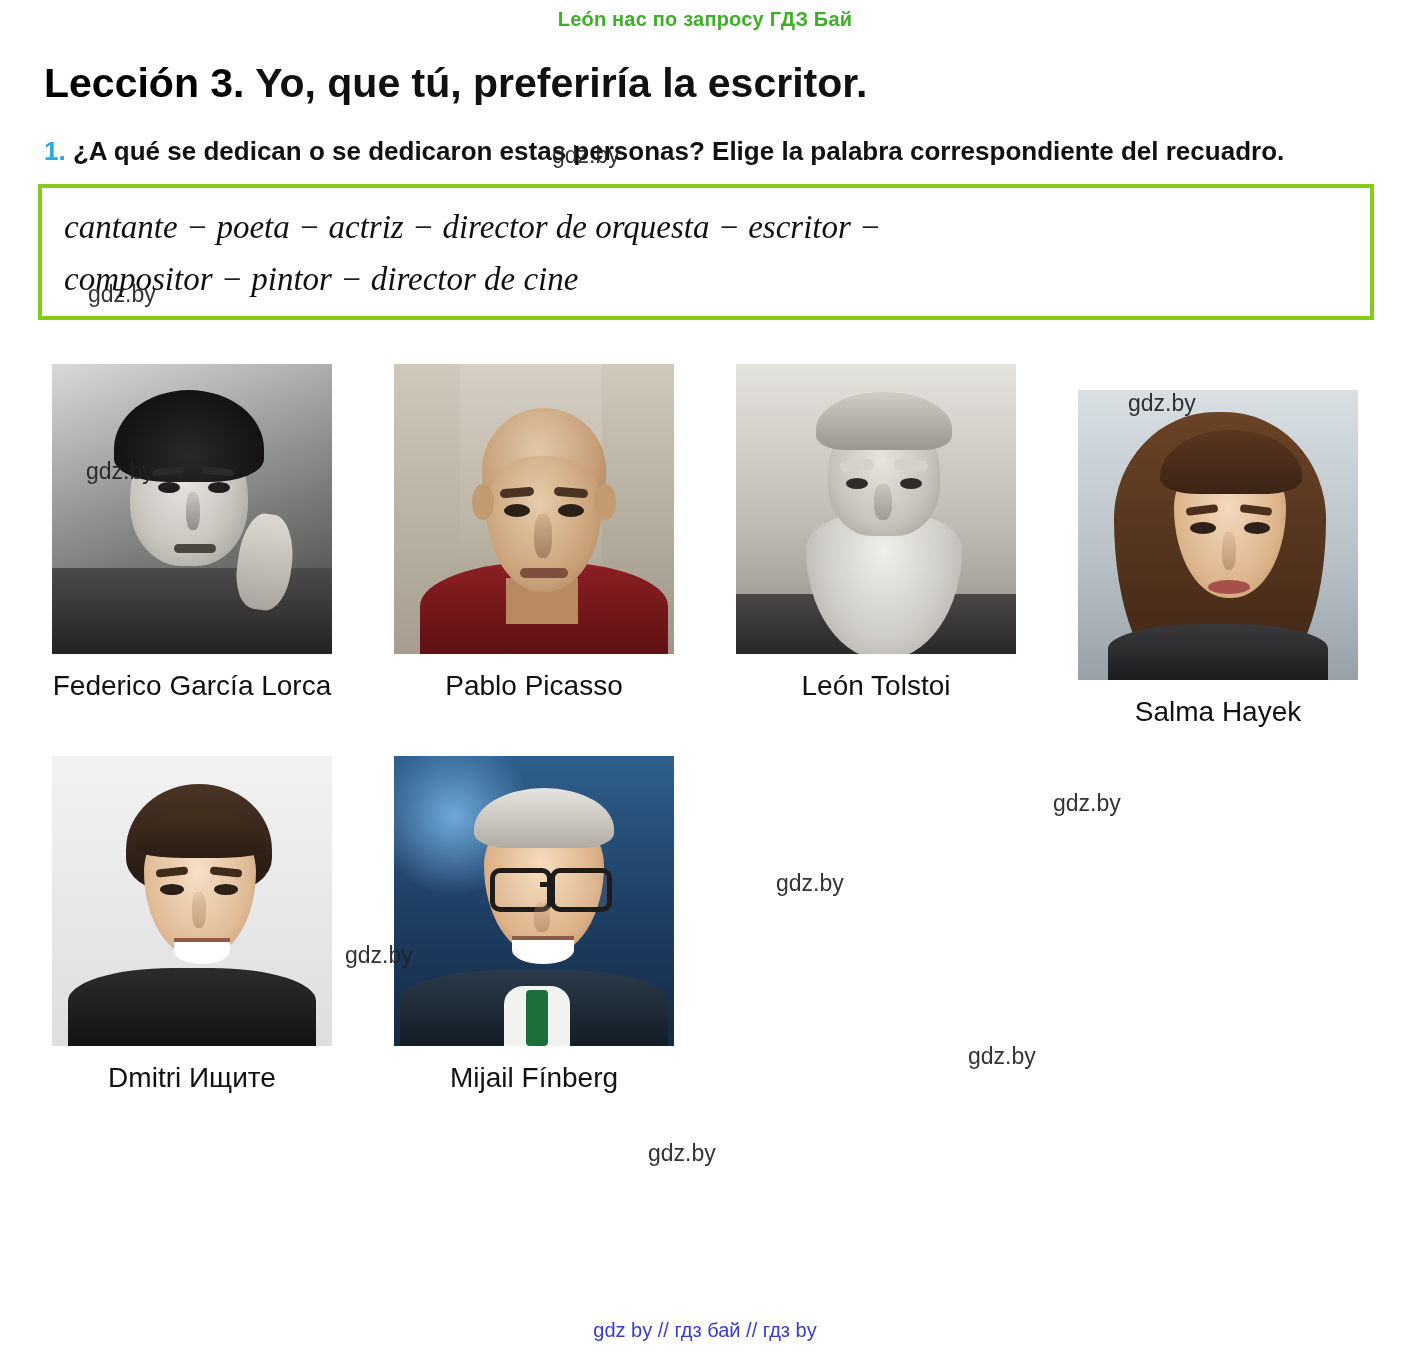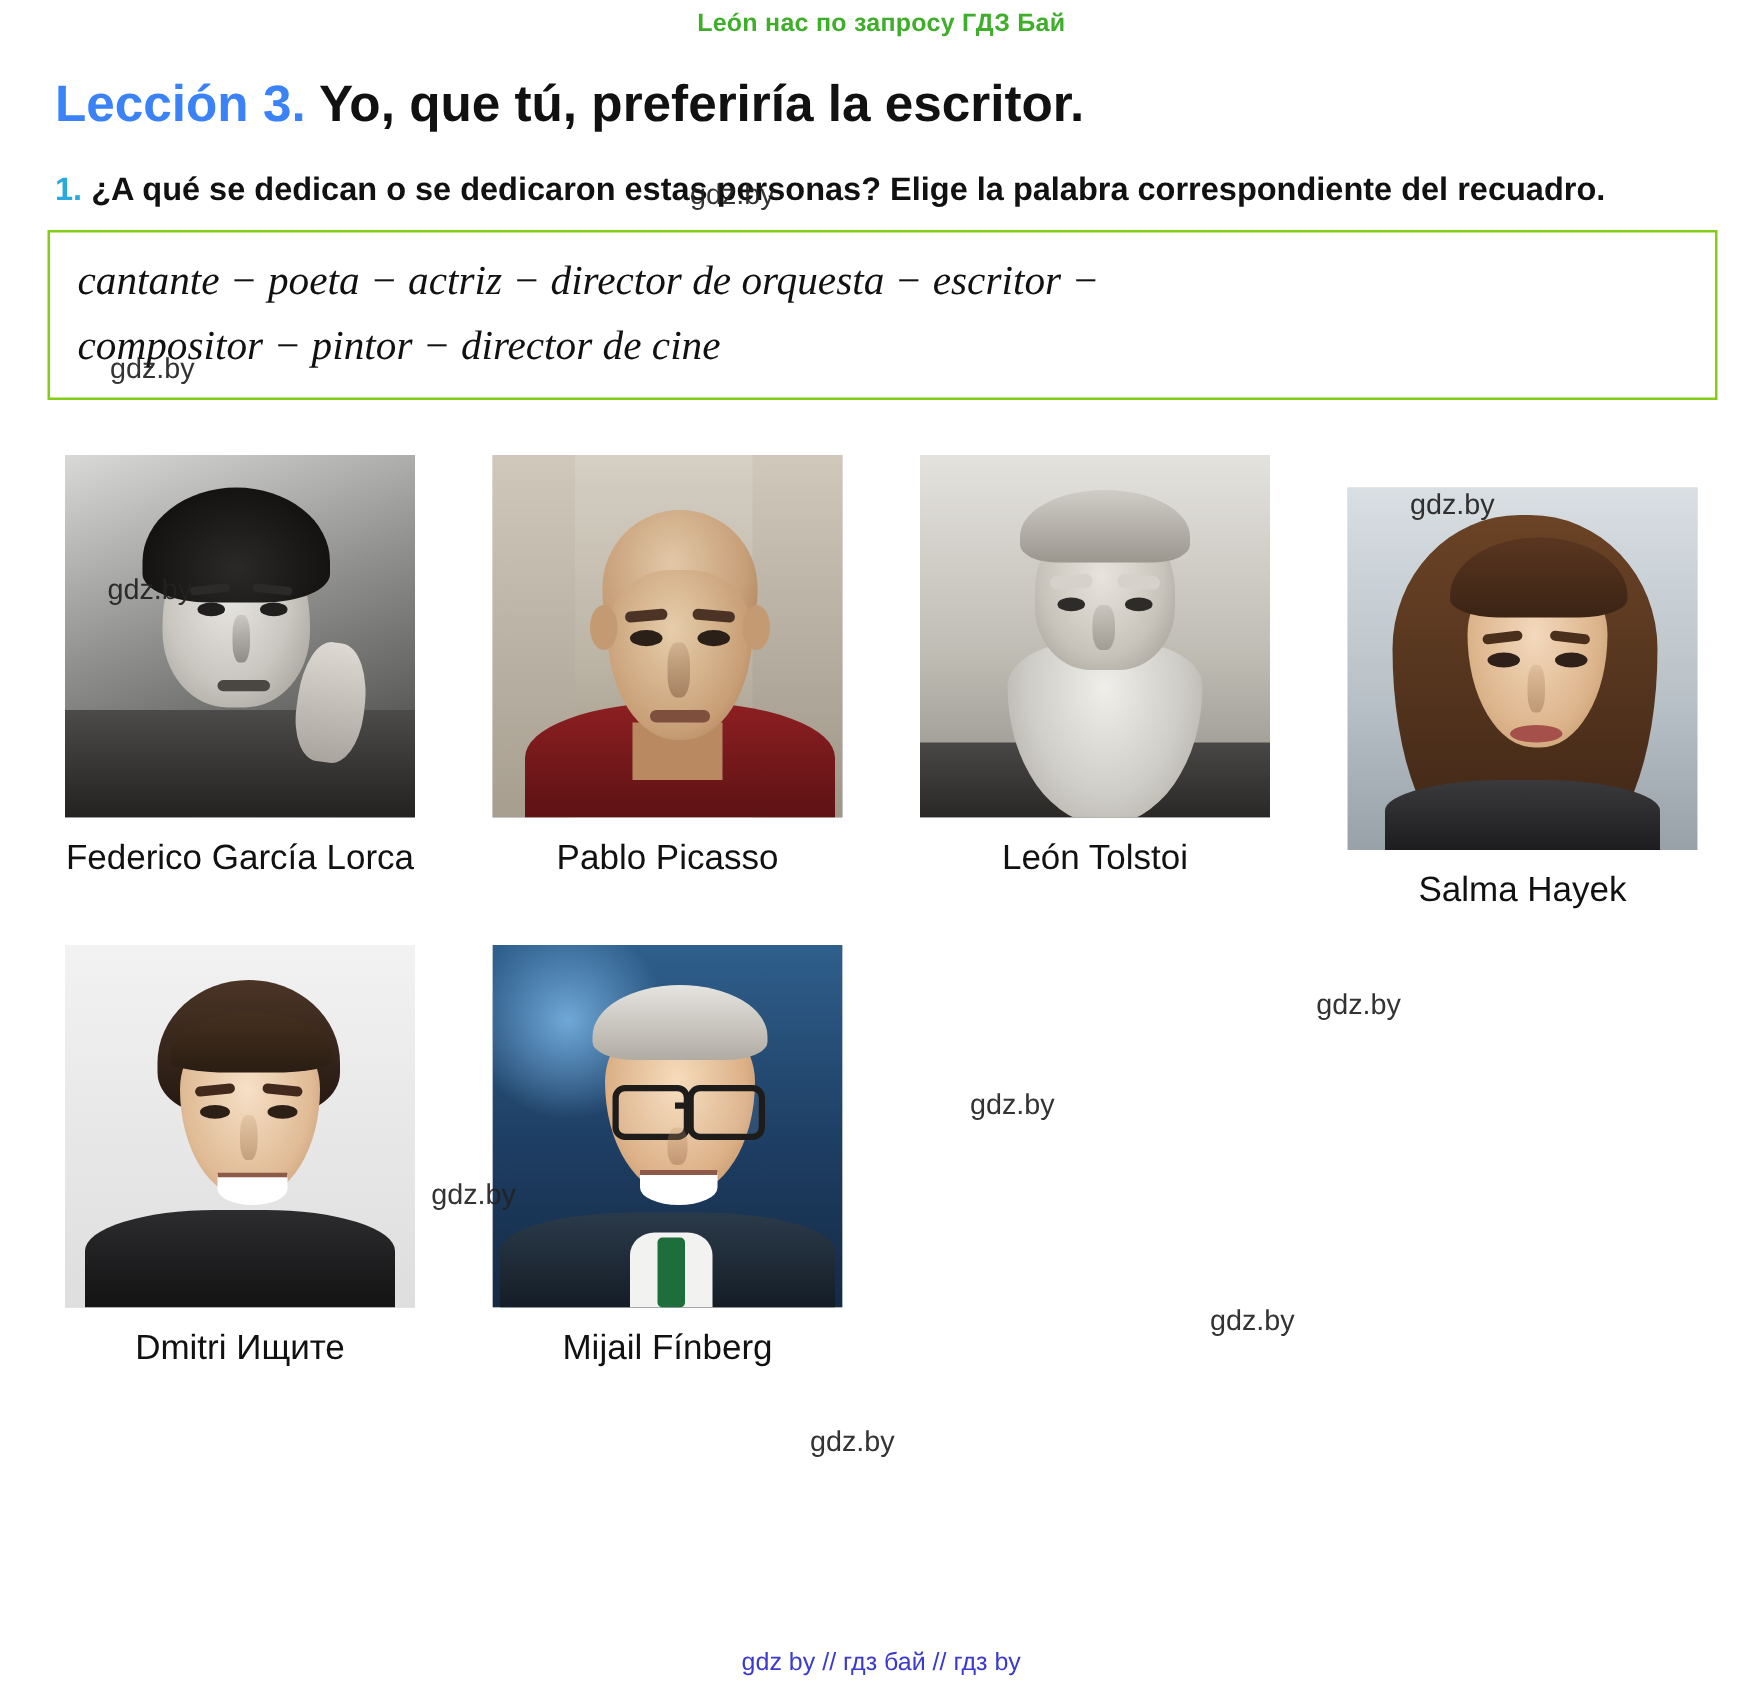--- a/index.html
+++ b/index.html
@@ -34,21 +34,21 @@
 
   
   .title-row {
     margin: 30px 0 0 44px;
     font-size: 41px;
     font-weight: bold;
     line-height: 1.1;
     white-space: nowrap;
   }
   .title-lesson {
-    color: #3b82f6;
+    color: #000000;
   }
   .title-text {
     color: #111111;
   }
 
   
   .ex-block {
     margin: 28px 44px 0 44px;
     font-size: 26px;
     font-weight: bold;
@@ -56,21 +56,21 @@
     color: #111111;
   }
   .ex-num {
     color: #2aa8e0;
     font-weight: bold;
   }
 
   
   .word-box {
     margin: 16px 36px 0 38px;
-    border: 2px solid #84cc16;
+    border: 4px solid #84cc16;
     padding: 14px 22px 16px 22px;
     box-sizing: border-box;
     height: 136px;
   }
   .word-box-line {
     font-family: "Liberation Serif", serif;
     font-style: italic;
     font-size: 33px;
     line-height: 1.55;
     color: #111111;

